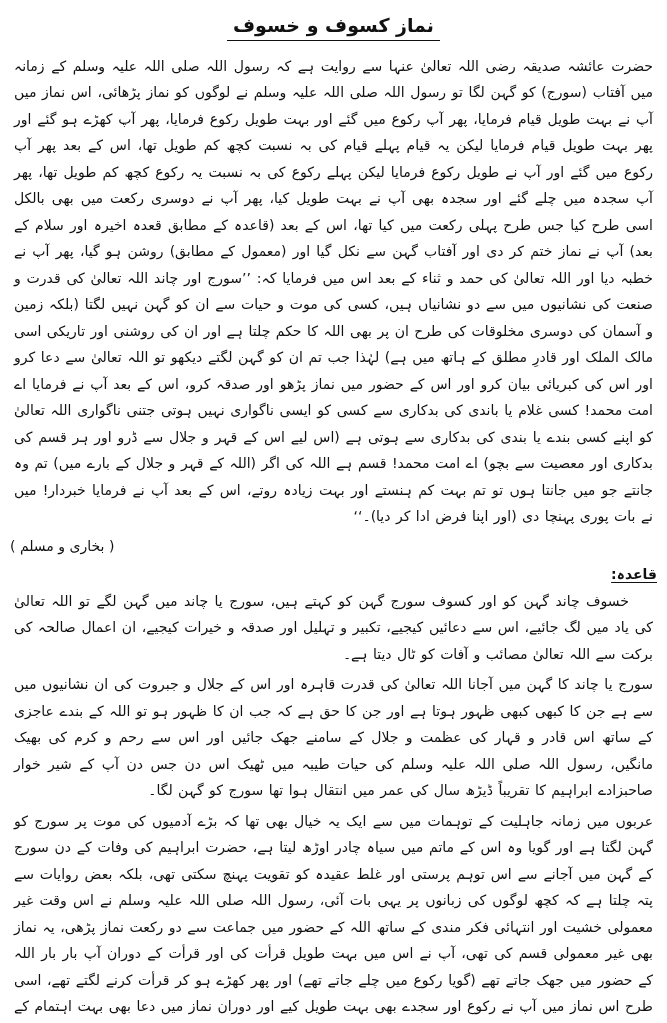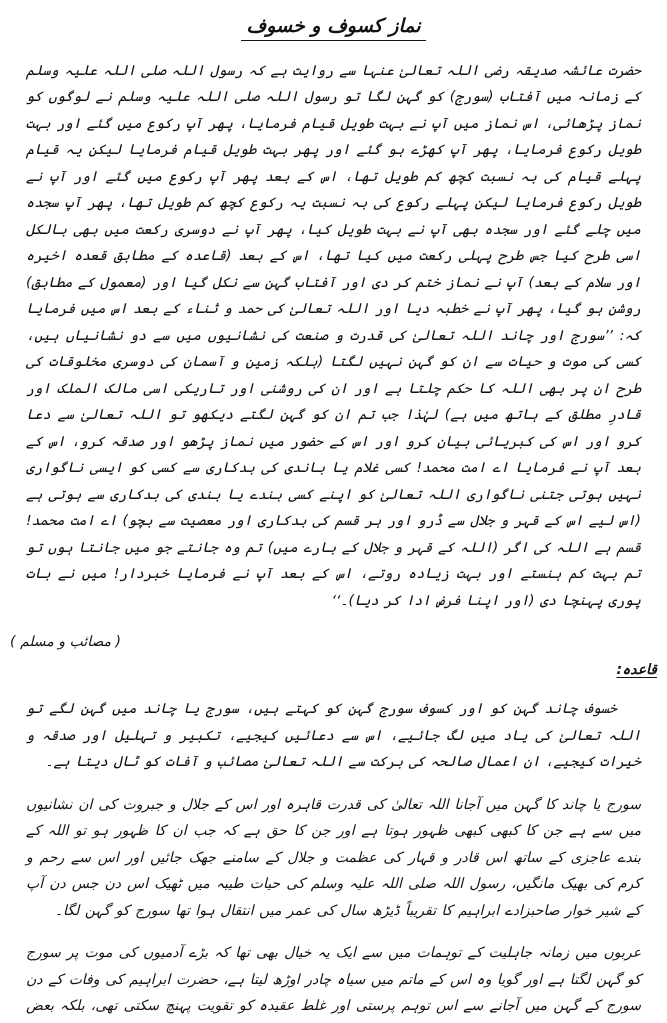--- a/index.html
+++ b/index.html
@@ -12,35 +12,34 @@
     width: 667px;
     height: 1023px;
     margin: 0 auto;
     background: #ffffff;
     box-sizing: border-box;
     padding: 10px 10px 12px 10px;
     direction: rtl;
     overflow: hidden;
     font-family: "DejaVu Sans", sans-serif;
     color: #111111;
-    font-style: italic;
   }
   .doc-title {
     width: -moz-fit-content;
     width: fit-content;
     margin: 4px auto 12px auto;
     font-size: 19px;
     font-weight: bold;
     text-align: center;
     border-bottom: 1.6px solid #111;
     padding: 0 6px 3px 6px;
     line-height: 1.2;
   }
   p.body-para {
-    margin: 16px;
+    margin: 4px;
     font-size: 14px;
     line-height: 26.5px;
     text-align: justify;
     text-justify: inter-word;
     word-spacing: 1px;
   }
   p.indent-first {
     text-indent: 24px;
   }
   .attribution {
@@ -61,21 +60,21 @@
 </style>
 </head>
 <body>
 
 <div class="page">
 
   <h1 class="doc-title">نماز کسوف و خسوف</h1>
 
   <p class="body-para">حضرت عائشہ صدیقہ رضی اللہ تعالیٰ عنہا سے روایت ہے کہ رسول اللہ صلی اللہ علیہ وسلم کے زمانہ میں آفتاب (سورج) کو گہن لگا تو رسول اللہ صلی اللہ علیہ وسلم نے لوگوں کو نماز پڑھائی، اس نماز میں آپ نے بہت طویل قیام فرمایا، پھر آپ رکوع میں گئے اور بہت طویل رکوع فرمایا، پھر آپ کھڑے ہو گئے اور پھر بہت طویل قیام فرمایا لیکن یہ قیام پہلے قیام کی بہ نسبت کچھ کم طویل تھا، اس کے بعد پھر آپ رکوع میں گئے اور آپ نے طویل رکوع فرمایا لیکن پہلے رکوع کی بہ نسبت یہ رکوع کچھ کم طویل تھا، پھر آپ سجدہ میں چلے گئے اور سجدہ بھی آپ نے بہت طویل کیا، پھر آپ نے دوسری رکعت میں بھی بالکل اسی طرح کیا جس طرح پہلی رکعت میں کیا تھا، اس کے بعد (قاعدہ کے مطابق قعدہ اخیرہ اور سلام کے بعد) آپ نے نماز ختم کر دی اور آفتاب گہن سے نکل گیا اور (معمول کے مطابق) روشن ہو گیا، پھر آپ نے خطبہ دیا اور اللہ تعالیٰ کی حمد و ثناء کے بعد اس میں فرمایا کہ: ’’سورج اور چاند اللہ تعالیٰ کی قدرت و صنعت کی نشانیوں میں سے دو نشانیاں ہیں، کسی کی موت و حیات سے ان کو گہن نہیں لگتا (بلکہ زمین و آسمان کی دوسری مخلوقات کی طرح ان پر بھی اللہ کا حکم چلتا ہے اور ان کی روشنی اور تاریکی اسی مالک الملک اور قادرِ مطلق کے ہاتھ میں ہے) لہٰذا جب تم ان کو گہن لگتے دیکھو تو اللہ تعالیٰ سے دعا کرو اور اس کی کبریائی بیان کرو اور اس کے حضور میں نماز پڑھو اور صدقہ کرو، اس کے بعد آپ نے فرمایا اے امت محمد! کسی غلام یا باندی کی بدکاری سے کسی کو ایسی ناگواری نہیں ہوتی جتنی ناگواری اللہ تعالیٰ کو اپنے کسی بندے یا بندی کی بدکاری سے ہوتی ہے (اس لیے اس کے قہر و جلال سے ڈرو اور ہر قسم کی بدکاری اور معصیت سے بچو) اے امت محمد! قسم ہے اللہ کی اگر (اللہ کے قہر و جلال کے بارے میں) تم وہ جانتے جو میں جانتا ہوں تو تم بہت کم ہنستے اور بہت زیادہ روتے، اس کے بعد آپ نے فرمایا خبردار! میں نے بات پوری پہنچا دی (اور اپنا فرض ادا کر دیا)۔‘‘</p>
 
-  <div class="attribution">( مصائب و مسلم )</div>
+  <div class="attribution">( بخاری و مسلم )</div>
 
   <h2 class="section-heading">قاعدہ:</h2>
 
   <p class="body-para indent-first">خسوف چاند گہن کو اور کسوف سورج گہن کو کہتے ہیں، سورج یا چاند میں گہن لگے تو اللہ تعالیٰ کی یاد میں لگ جائیے، اس سے دعائیں کیجیے، تکبیر و تہلیل اور صدقہ و خیرات کیجیے، ان اعمال صالحہ کی برکت سے اللہ تعالیٰ مصائب و آفات کو ٹال دیتا ہے۔</p>
 
   <p class="body-para">سورج یا چاند کا گہن میں آجانا اللہ تعالیٰ کی قدرت قاہرہ اور اس کے جلال و جبروت کی ان نشانیوں میں سے ہے جن کا کبھی کبھی ظہور ہوتا ہے اور جن کا حق ہے کہ جب ان کا ظہور ہو تو اللہ کے بندے عاجزی کے ساتھ اس قادر و قہار کی عظمت و جلال کے سامنے جھک جائیں اور اس سے رحم و کرم کی بھیک مانگیں، رسول اللہ صلی اللہ علیہ وسلم کی حیات طیبہ میں ٹھیک اس دن جس دن آپ کے شیر خوار صاحبزادے ابراہیم کا تقریباً ڈیڑھ سال کی عمر میں انتقال ہوا تھا سورج کو گہن لگا۔</p>
 
   <p class="body-para">عربوں میں زمانہ جاہلیت کے توہمات میں سے ایک یہ خیال بھی تھا کہ بڑے آدمیوں کی موت پر سورج کو گہن لگتا ہے اور گویا وہ اس کے ماتم میں سیاہ چادر اوڑھ لیتا ہے، حضرت ابراہیم کی وفات کے دن سورج کے گہن میں آجانے سے اس توہم پرستی اور غلط عقیدہ کو تقویت پہنچ سکتی تھی، بلکہ بعض روایات سے پتہ چلتا ہے کہ کچھ لوگوں کی زبانوں پر یہی بات آئی، رسول اللہ صلی اللہ علیہ وسلم نے اس وقت غیر معمولی خشیت اور انتہائی فکر مندی کے ساتھ اللہ کے حضور میں جماعت سے دو رکعت نماز پڑھی، یہ نماز بھی غیر معمولی قسم کی تھی، آپ نے اس میں بہت طویل قرأت کی اور قرأت کے دوران آپ بار بار اللہ کے حضور میں جھک جاتے تھے (گویا رکوع میں چلے جاتے تھے) اور پھر کھڑے ہو کر قرأت کرنے لگتے تھے، اسی طرح اس نماز میں آپ نے رکوع اور سجدے بھی بہت طویل کیے اور دوران نماز میں دعا بھی بہت اہتمام کے ساتھ کی، اس کے بعد آپ نے خطبہ دیا اور اس میں خاص طور سے اس غلط خیال کی تردید کی کہ سورج یا چاند گہن کسی بڑے آدمی کی موت کی وجہ سے لگتا ہے، آپ نے فرمایا کہ یہ محض جاہلانہ توہم پرستی ہے جس کی کوئی اصل و بنیاد نہیں، یہ تو دراصل اللہ تعالیٰ کی قدرت و شان و شوکت اور اس کے جلال و جبروت کی نشانی ہے، جب ایسی کسی نشانی کا ظہور ہو تو عاجزی کے ساتھ اس کی طرف متوجہ ہونا چاہیے، اس کی عبادت اور اس سے دعا کرنی چاہیے۔</p>
 
 </div>

